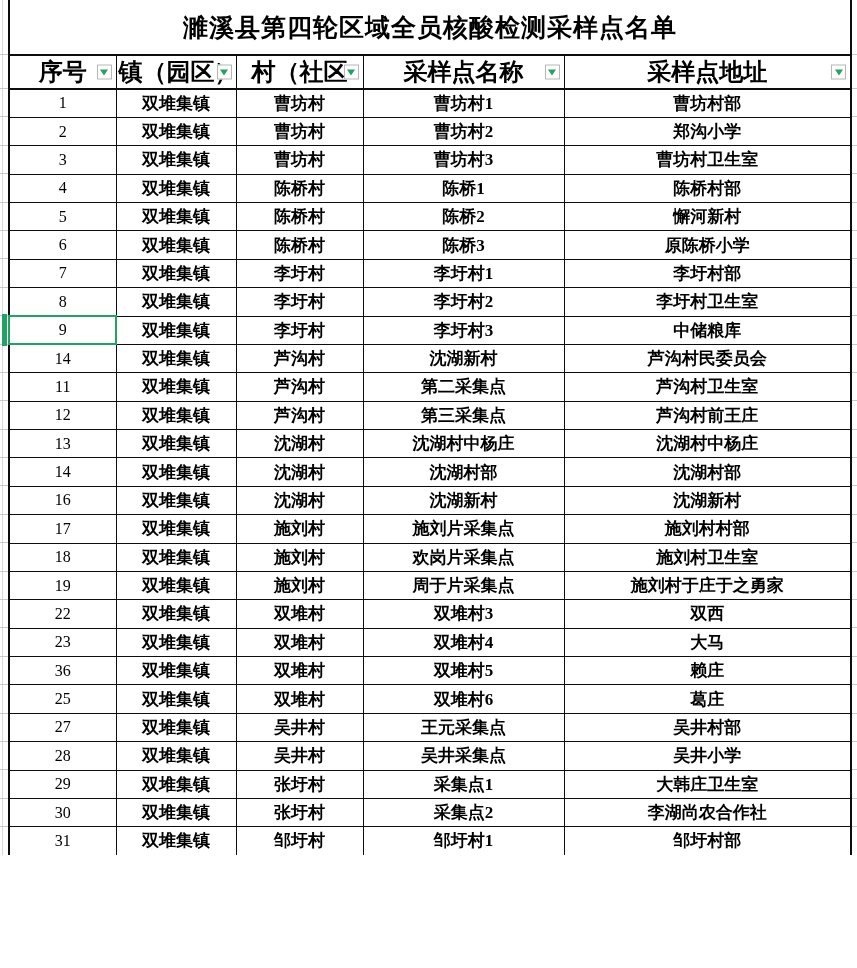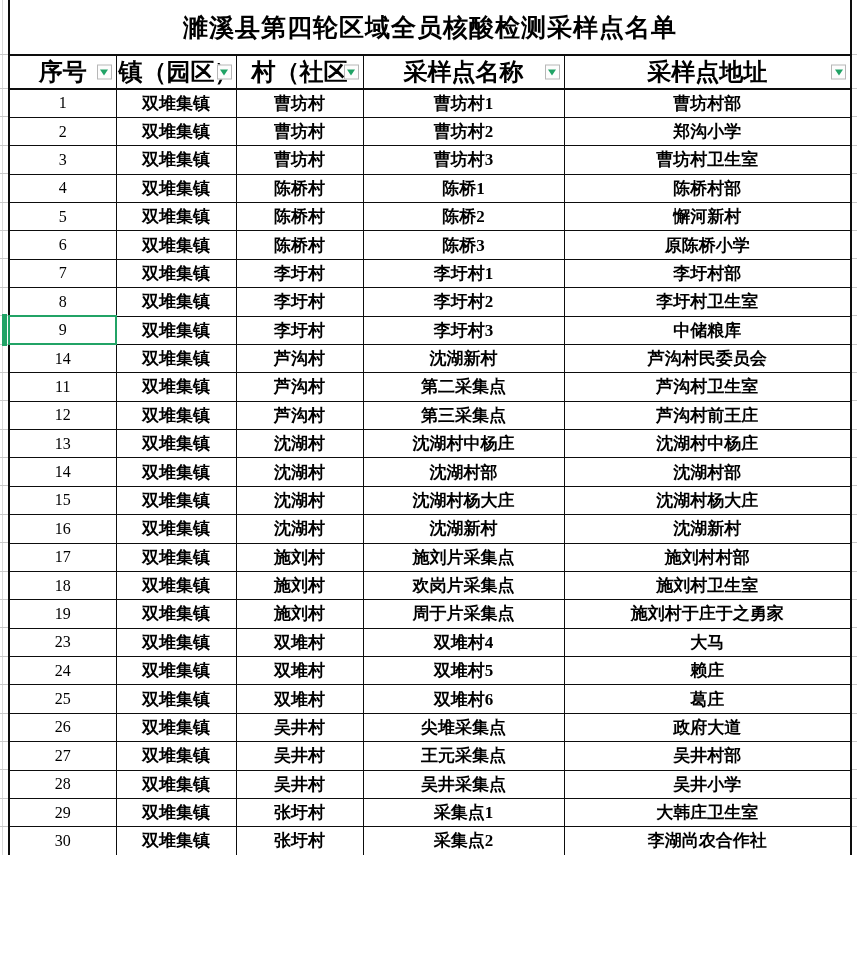--- a/index.html
+++ b/index.html
@@ -267,27 +267,20 @@
           <td>沈湖村中杨庄</td>
         </tr>
         <tr>
           <td class="num">14</td>
           <td>双堆集镇</td>
           <td>沈湖村</td>
           <td>沈湖村部</td>
           <td>沈湖村部</td>
         </tr>
         <tr>
-          <td class="num">15</td>
-          <td>双堆集镇</td>
-          <td>沈湖村</td>
-          <td>沈湖村杨大庄</td>
-          <td>沈湖村杨大庄</td>
-        </tr>
-        <tr>
           <td class="num">16</td>
           <td>双堆集镇</td>
           <td>沈湖村</td>
           <td>沈湖新村</td>
           <td>沈湖新村</td>
         </tr>
         <tr>
           <td class="num">17</td>
           <td>双堆集镇</td>
           <td>施刘村</td>
@@ -302,48 +295,48 @@
           <td>施刘村卫生室</td>
         </tr>
         <tr>
           <td class="num">19</td>
           <td>双堆集镇</td>
           <td>施刘村</td>
           <td>周于片采集点</td>
           <td>施刘村于庄于之勇家</td>
         </tr>
         <tr>
+          <td class="num">22</td>
+          <td>双堆集镇</td>
+          <td>双堆村</td>
+          <td>双堆村3</td>
+          <td>双西</td>
+        </tr>
+        <tr>
           <td class="num">23</td>
           <td>双堆集镇</td>
           <td>双堆村</td>
           <td>双堆村4</td>
           <td>大马</td>
         </tr>
         <tr>
-          <td class="num">24</td>
+          <td class="num">36</td>
           <td>双堆集镇</td>
           <td>双堆村</td>
           <td>双堆村5</td>
           <td>赖庄</td>
         </tr>
         <tr>
           <td class="num">25</td>
           <td>双堆集镇</td>
           <td>双堆村</td>
           <td>双堆村6</td>
           <td>葛庄</td>
         </tr>
         <tr>
-          <td class="num">26</td>
-          <td>双堆集镇</td>
-          <td>吴井村</td>
-          <td>尖堆采集点</td>
-          <td>政府大道</td>
-        </tr>
-        <tr>
           <td class="num">27</td>
           <td>双堆集镇</td>
           <td>吴井村</td>
           <td>王元采集点</td>
           <td>吴井村部</td>
         </tr>
         <tr>
           <td class="num">28</td>
           <td>双堆集镇</td>
           <td>吴井村</td>
@@ -357,18 +350,25 @@
           <td>采集点1</td>
           <td>大韩庄卫生室</td>
         </tr>
         <tr>
           <td class="num">30</td>
           <td>双堆集镇</td>
           <td>张圩村</td>
           <td>采集点2</td>
           <td>李湖尚农合作社</td>
         </tr>
+        <tr>
+          <td class="num">31</td>
+          <td>双堆集镇</td>
+          <td>邹圩村</td>
+          <td>邹圩村1</td>
+          <td>邹圩村部</td>
+        </tr>
       </tbody>
   </table>
 
   <div class="sel-bar" id="sel-bar" style="top: 314.12px; background: rgb(33, 163, 102);"></div>
   <div class="sel-outline" id="sel-outline" style="top: 315.12px; border-color: rgb(33, 163, 102);"></div>
 </div>
 
 </body></html>

